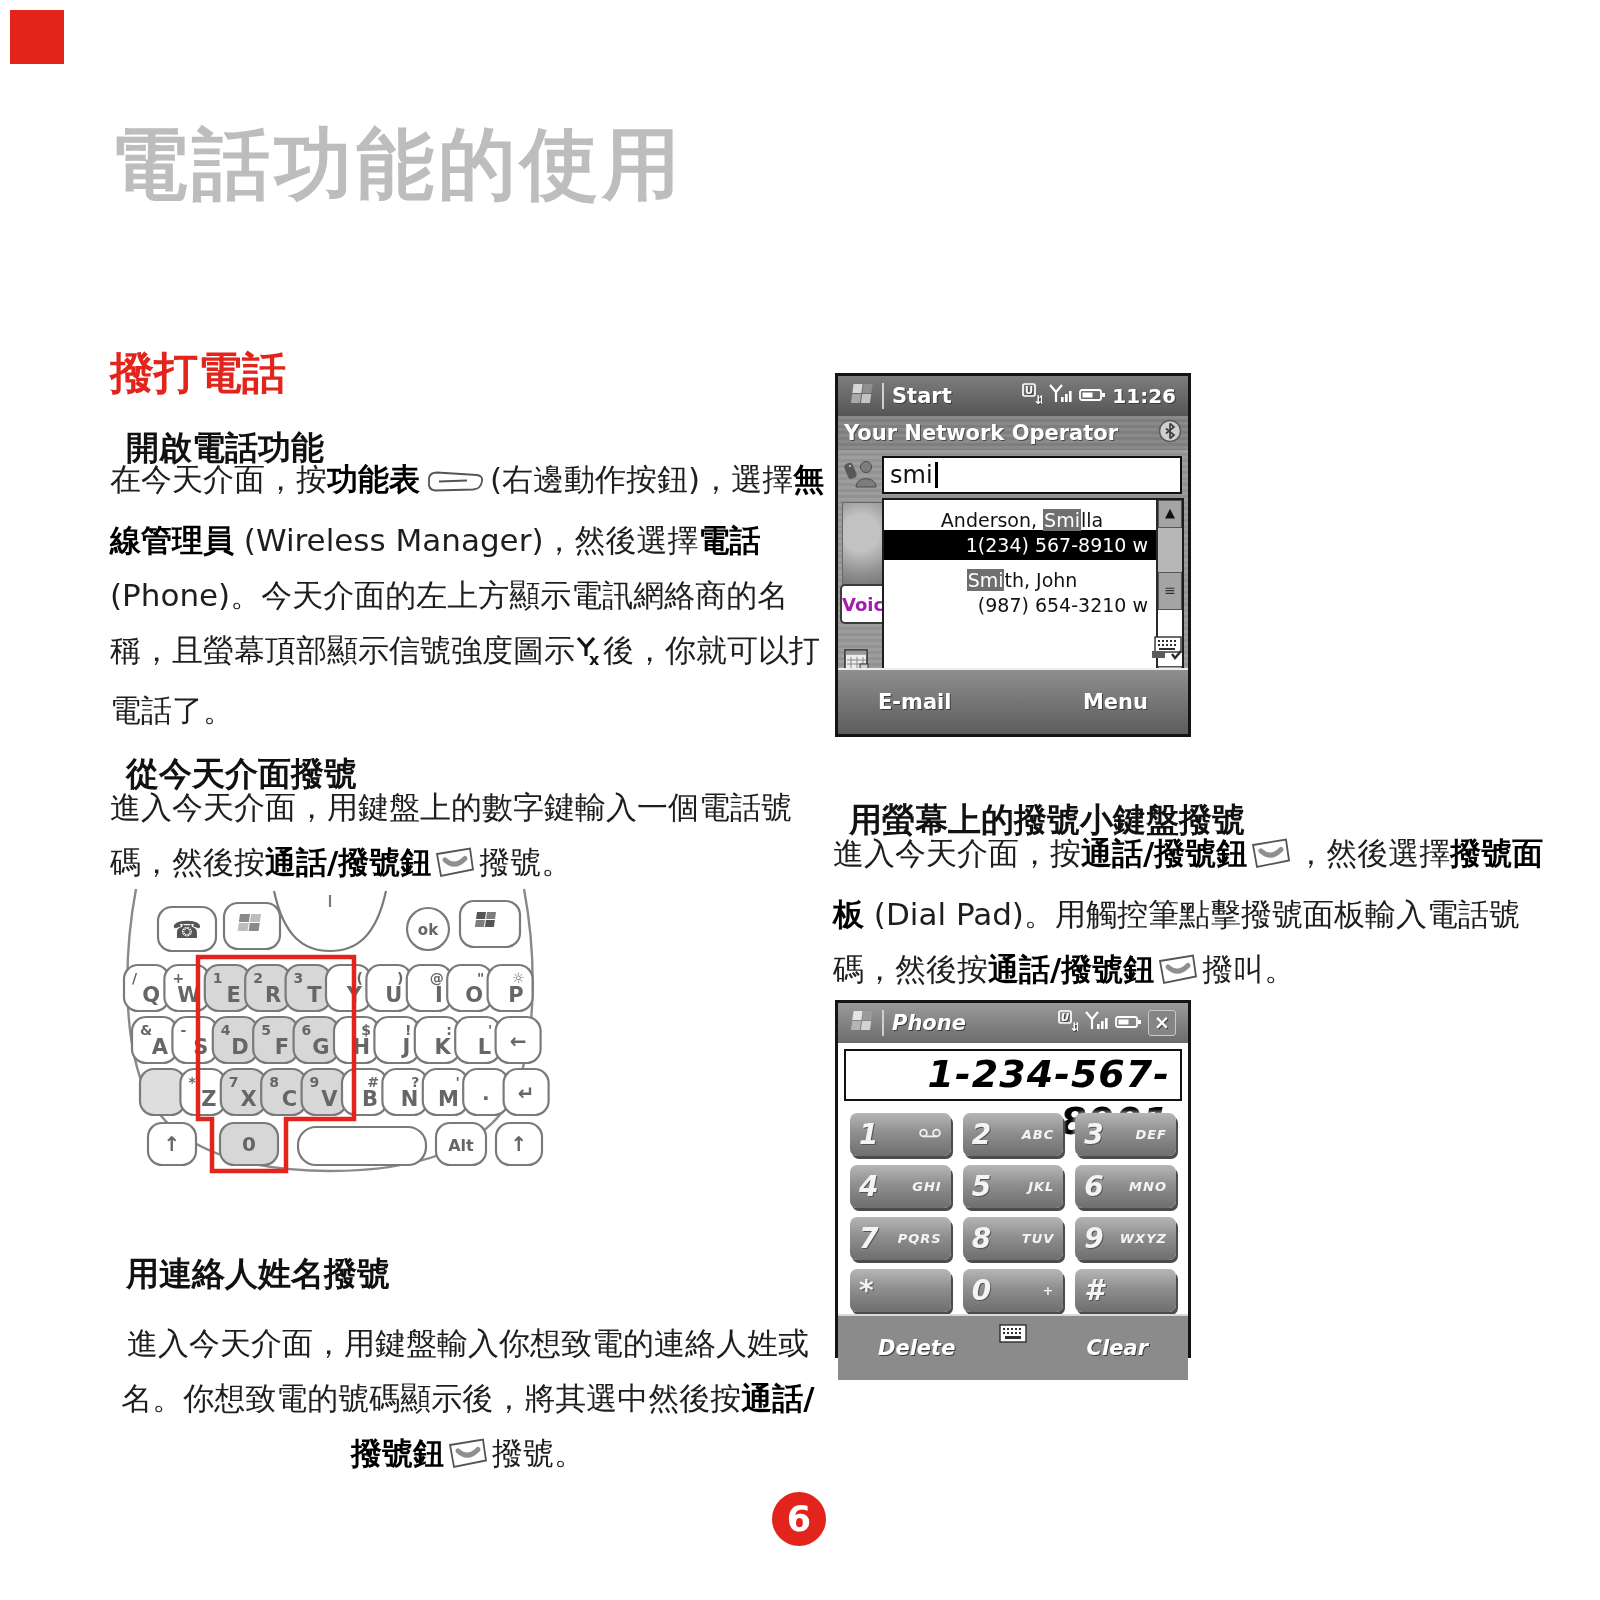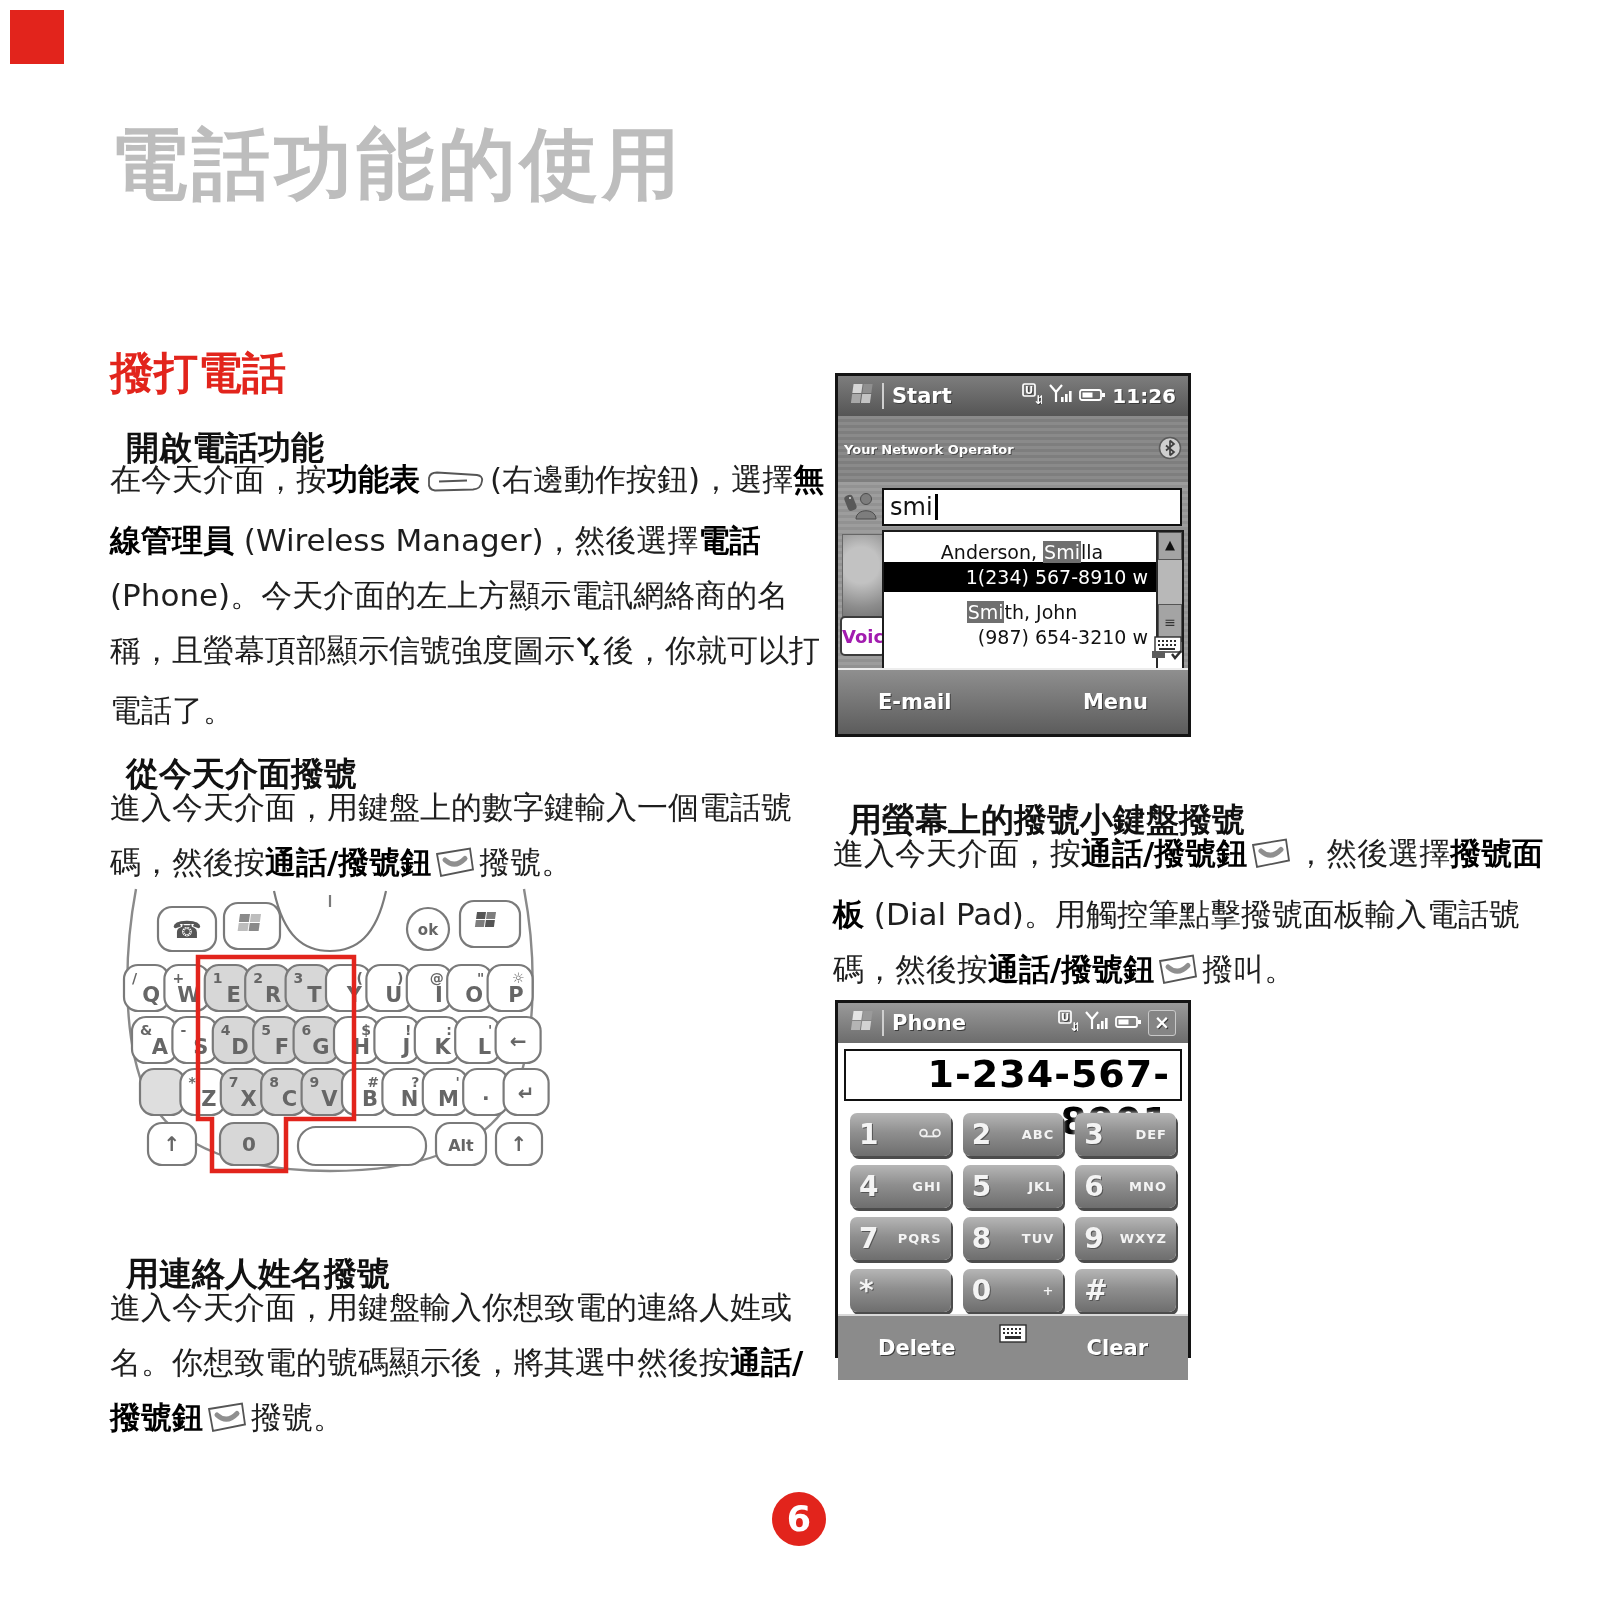--- a/index.html
+++ b/index.html
@@ -12,33 +12,33 @@
   h3.subhead{position:absolute;margin:16px;font-size:33px;font-weight:bold;color:#111;}
   p.body{position:absolute;margin:0;font-size:31px;line-height:55px;color:#1e1e1e;width:716px;}
   p.body strong{font-weight:bold;color:#000;}
   .inline-icon{display:inline-block;vertical-align:-6px;margin:0 3px;}
   .kbd-wrap{position:absolute;left:106px;top:886px;width:452px;height:298px;}
   .kbd-wrap text{font-family:"DejaVu Sans","Liberation Sans",sans-serif;}
 
   
   .shot{position:absolute;width:356px;border:3px solid #141414;background:#9a9a9a;box-sizing:border-box;}
   .shot1{left:835px;top:373px;height:364px;display:flex;flex-direction:column;}
-  .shot2{left:835px;top:1000px;height:358px;display:flex;flex-direction:column;background:#fff;}
+  .shot2{left:835px;top:1000px;height:358px;display:flex;flex-direction:column;background:#fff;font-style:italic;}
   .wm-titlebar{height:40px;flex:0 0 40px;background:linear-gradient(180deg,#7d7d7d,#555);
         display:flex;align-items:center;padding:0 12px;color:#fff;font-weight:bold;font-size:21px;
         text-shadow:1px 1px 0 #3c3c3c;justify-content:flex-end;}
   .shot2 .wm-titlebar{background:linear-gradient(180deg,#9a9a9a,#6c6c6c);}
   .tb-sep{width:2px;height:26px;background:#cfcfcf;margin:0 8px 0 6px;}
   .tb-right{margin-left:auto;display:flex;align-items:center;gap:6px;}
   .tb-time{font-size:20px;}
   .x-btn{width:26px;height:24px;background:#858585;border:1px solid #c9c9c9;border-radius:3px;
         color:#fff;font-size:19px;font-weight:bold;line-height:22px;text-align:center;}
-  .op-bar{height:34px;flex:0 0 34px;display:flex;align-items:center;padding:16px 6px;
+  .op-bar{height:34px;flex:0 0 34px;display:flex;align-items:center;padding:0 6px;
         background:repeating-linear-gradient(180deg,#8a8a8a 0 3px,#7e7e7e 3px 6px);
-        color:#fff;font-weight:bold;font-size:13px;text-shadow:1px 1px 0 #4a4a4a;}
+        color:#fff;font-weight:bold;font-size:21px;text-shadow:1px 1px 0 #4a4a4a;}
   .op-bar .bt{margin-left:auto;}
   .today-body{position:relative;flex:1;
         background:repeating-linear-gradient(180deg,#9d9d9d 0 3px,#929292 3px 6px);overflow:hidden;}
   .dialer{position:absolute;left:6px;top:8px;}
   .search-box{position:absolute;left:44px;top:6px;width:300px;height:38px;background:#fff;
         border:2px solid #101010;box-sizing:border-box;font-size:24px;color:#111;
         display:flex;align-items:center;padding-left:6px;}
   .caret{display:inline-block;width:3px;height:26px;background:#000;margin-left:2px;}
   .photo{position:absolute;left:4px;top:52px;width:40px;height:86px;
         background:radial-gradient(circle at 45% 35%,#c2c2c2 0 30%,#8d8d8d 70%,#6f6f6f);border:1px solid #666;}
@@ -224,21 +224,21 @@
         <text x="143" y="264" font-size="20" fill="#666" text-anchor="middle" font-weight="bold">0</text>
         <rect x="192" y="240" width="128" height="38" rx="18" fill="#fff" stroke="#7a7a7a" stroke-width="2.2"></rect>
         <rect x="330" y="236" width="50" height="42" rx="14" fill="#fff" stroke="#7a7a7a" stroke-width="2.2"></rect>
         <text x="355" y="264" font-size="16" fill="#666" text-anchor="middle" font-weight="bold">Alt</text>
         <rect x="390" y="236" width="46" height="42" rx="14" fill="#fff" stroke="#7a7a7a" stroke-width="2.2"></rect>
         <text x="413" y="264" font-size="20" fill="#666" text-anchor="middle" font-weight="bold">↑</text>
         <path d="M92,70 L248,70 L248,232 L180,232 L180,284 L106,284 L106,232 L92,232 Z" fill="none" stroke="#e2241c" stroke-width="4.5"></path>
       </svg></div>
 
   <h3 class="subhead" style="left:110px;top:1236px;">用連絡人姓名撥號</h3>
-  <p class="body" style="left:110px;top:1280px;"><span>進入今天介面，用鍵盤輸入你想致電的連絡人姓或名。你想致電的號碼顯示後，將其選中然後按</span><strong>通話/撥號鈕</strong><span class="inline-icon"><svg width="42" height="33" viewBox="0 0 42 33">
+  <p class="body" style="left:110px;top:1316px;text-align:center;"><span>進入今天介面，用鍵盤輸入你想致電的連絡人姓或名。你想致電的號碼顯示後，將其選中然後按</span><strong>通話/撥號鈕</strong><span class="inline-icon"><svg width="42" height="33" viewBox="0 0 42 33">
           <path d="M3,8 L36,2.5 L39,23.5 L7,30 Z" fill="#fff" stroke="#555" stroke-width="1.8"></path>
           <path d="M11,14 Q21,23 31,12.5" fill="none" stroke="#8f8f8f" stroke-width="5" stroke-linecap="round"></path>
         </svg></span><span>撥號。</span></p>
 
   <h3 class="subhead rh">用螢幕上的撥號小鍵盤撥號</h3>
   <p class="body rp"><span>進入今天介面，按</span><strong>通話/撥號鈕</strong><span class="inline-icon"><svg width="42" height="33" viewBox="0 0 42 33">
           <path d="M3,8 L36,2.5 L39,23.5 L7,30 Z" fill="#fff" stroke="#555" stroke-width="1.8"></path>
           <path d="M11,14 Q21,23 31,12.5" fill="none" stroke="#8f8f8f" stroke-width="5" stroke-linecap="round"></path>
         </svg></span><span>，然後選擇</span><strong>撥號面板</strong><span> (Dial Pad)。用觸控筆點擊撥號面板輸入電話號碼，然後按</span><strong>通話/撥號鈕</strong><span class="inline-icon"><svg width="42" height="33" viewBox="0 0 42 33">
           <path d="M3,8 L36,2.5 L39,23.5 L7,30 Z" fill="#fff" stroke="#555" stroke-width="1.8"></path>

